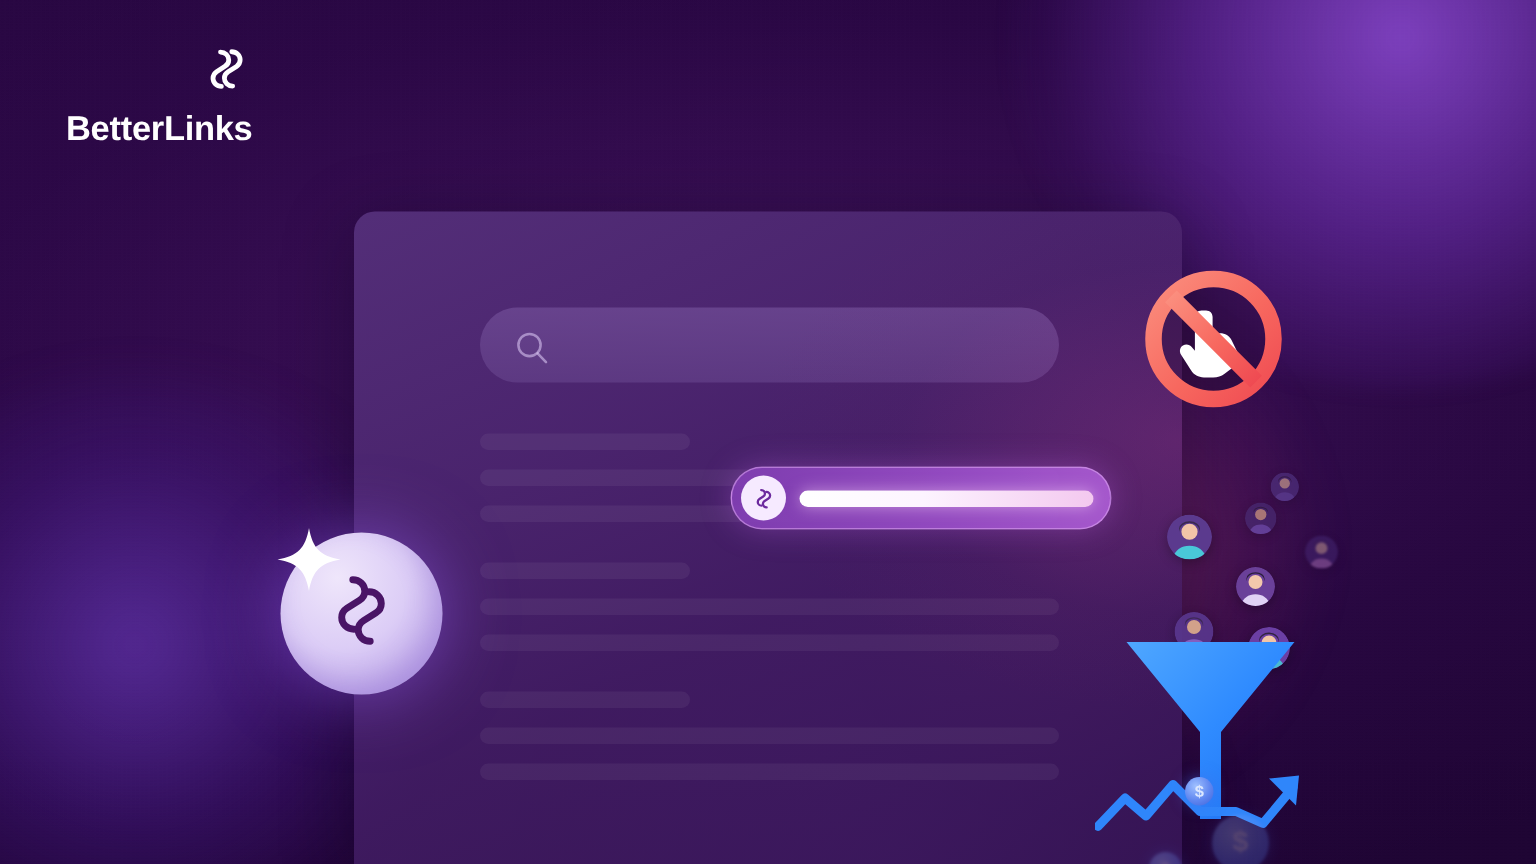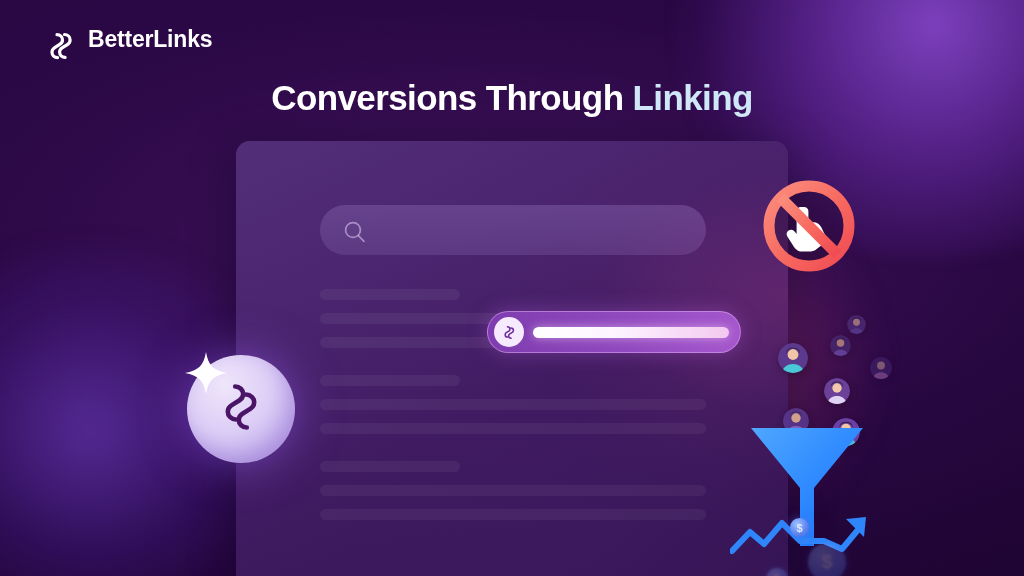--- a/index.html
+++ b/index.html
@@ -43,21 +43,21 @@
   .noise{
     position:absolute; inset:0; opacity:.05; mix-blend-mode:overlay;
     background-image:
       repeating-linear-gradient(0deg, rgba(255,255,255,.12) 0 1px, rgba(0,0,0,0) 1px 2px),
       repeating-linear-gradient(90deg, rgba(255,255,255,.10) 0 1px, rgba(0,0,0,0) 1px 3px);
   }
 
   
   #logo{
     position:absolute; left:44px; top:28px;
-    display:flex; align-items:flex-start; gap:10px; z-index:40;
+    display:flex; align-items:flex-end; gap:10px; z-index:40;flex-direction:column;
   }
   #logo .mark{ width:34px; height:36px; display:block; }
   #logo .word{
     color:#fff; font-size:23px; font-weight:700; letter-spacing:-.2px;
     line-height:1; white-space:nowrap;
   }
 
   
   #headline{
     position:absolute; left:0; right:0; top:78px;
@@ -165,23 +165,20 @@
   <div id="logo">
     <span class="mark">
       <svg width="34" height="36" viewBox="0 0 34 36" fill="none">
         <path d="M20.5 6.5c3.2 0 5.6 2.4 5.6 5.4 0 1.9-.9 3.4-2.4 4.4l-5.6 3.6c-1.6 1-2.5 2.4-2.5 4.2 0 2.9 2.4 5.3 5.5 5.3" stroke="#ffffff" stroke-width="3.2" stroke-linecap="round" fill="none"></path>
         <path d="M13.6 29.6c-3.2 0-5.6-2.4-5.6-5.4 0-1.9.9-3.4 2.4-4.4l5.6-3.6c1.6-1 2.5-2.4 2.5-4.2 0-2.9-2.4-5.3-5.5-5.3" stroke="#ffffff" stroke-width="3.2" stroke-linecap="round" fill="none"></path>
       </svg>
     </span>
     <span class="word">BetterLinks</span>
   </div>
 
-  <h1 id="headline">
-    <span class="w">Conversions Through</span><span class="b"> Linking</span>
-  </h1>
 
   <div id="card">
 
     <div id="search-bar">
       <span>
         <svg width="26" height="26" viewBox="0 0 26 26" fill="none">
           <circle cx="11" cy="11" r="7.4" stroke="rgba(215,195,240,.60)" stroke-width="1.7"></circle>
           <path d="M16.4 16.6 L22 22.4" stroke="rgba(215,195,240,.60)" stroke-width="1.7" stroke-linecap="round"></path>
         </svg>
       </span>

